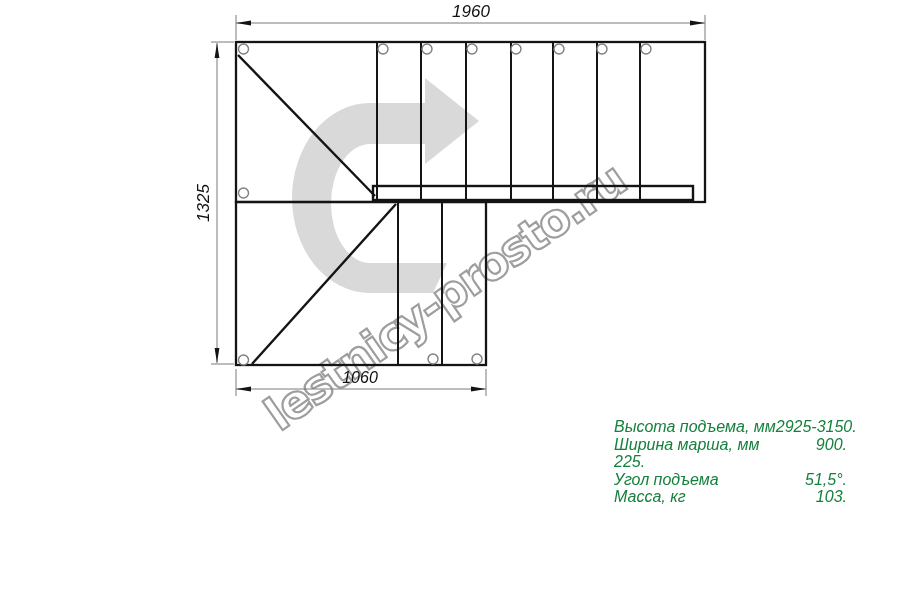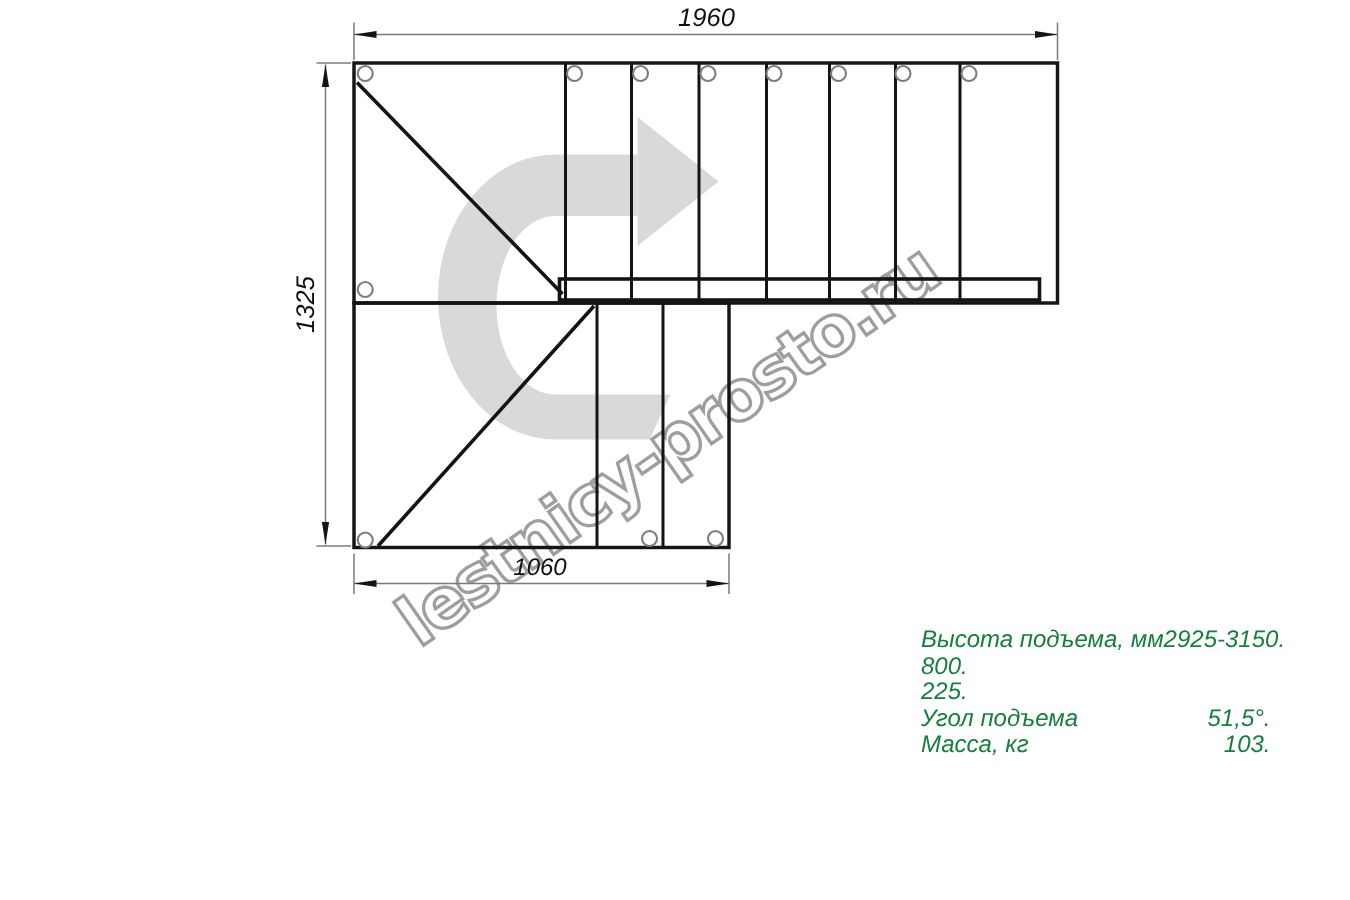--- a/index.html
+++ b/index.html
@@ -110,21 +110,22 @@
       <text class="dim-text" x="360" y="383" font-size="16" text-anchor="middle">1060</text>
     </g>
   </svg>
 
   <div class="spec-table">
     <div class="spec-row">
       <span class="spec-label">Высота подъема, мм</span>
       <span class="spec-value">2925-3150.</span>
     </div>
     <div class="spec-row">
-      <span class="spec-value">800.</span>
+      <span class="spec-label">Ширина марша, мм</span>
+      <span class="spec-value">900.</span>
     </div>
     <div class="spec-row">
       <span class="spec-value">225.</span>
     </div>
     <div class="spec-row">
       <span class="spec-label">Угол подъема</span>
       <span class="spec-value">51,5°.</span>
     </div>
     <div class="spec-row">
       <span class="spec-label">Масса, кг</span>

